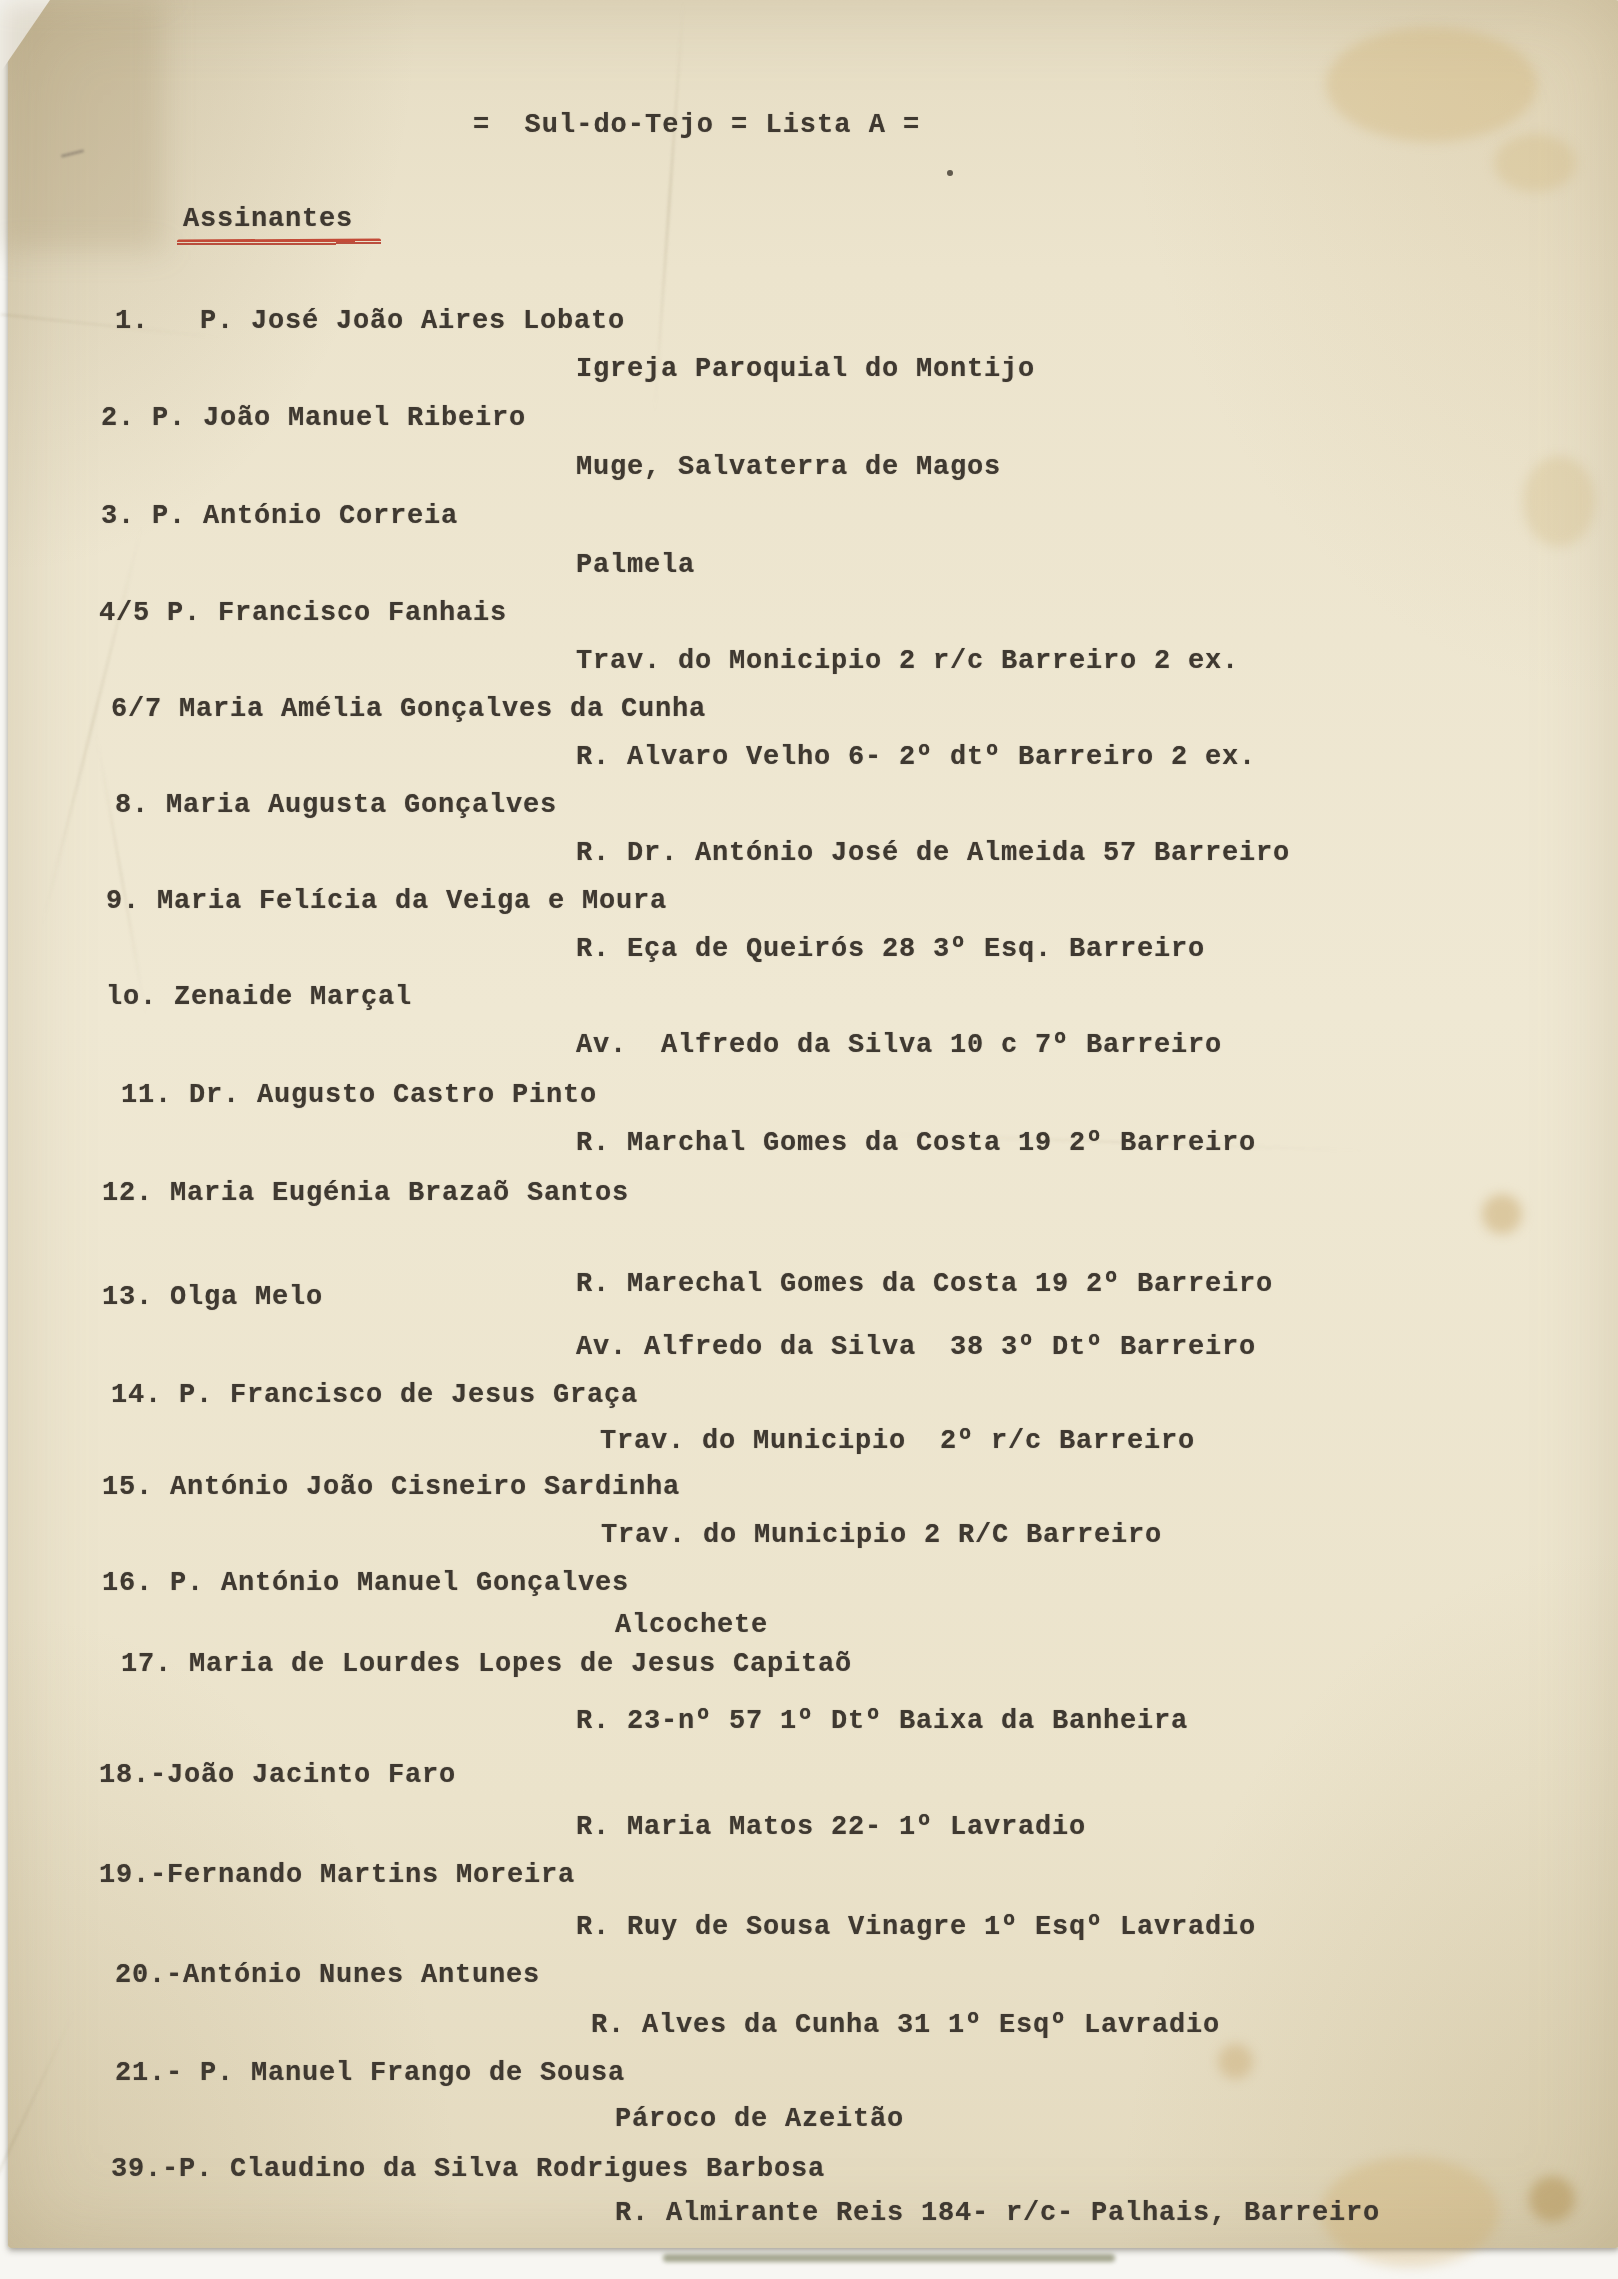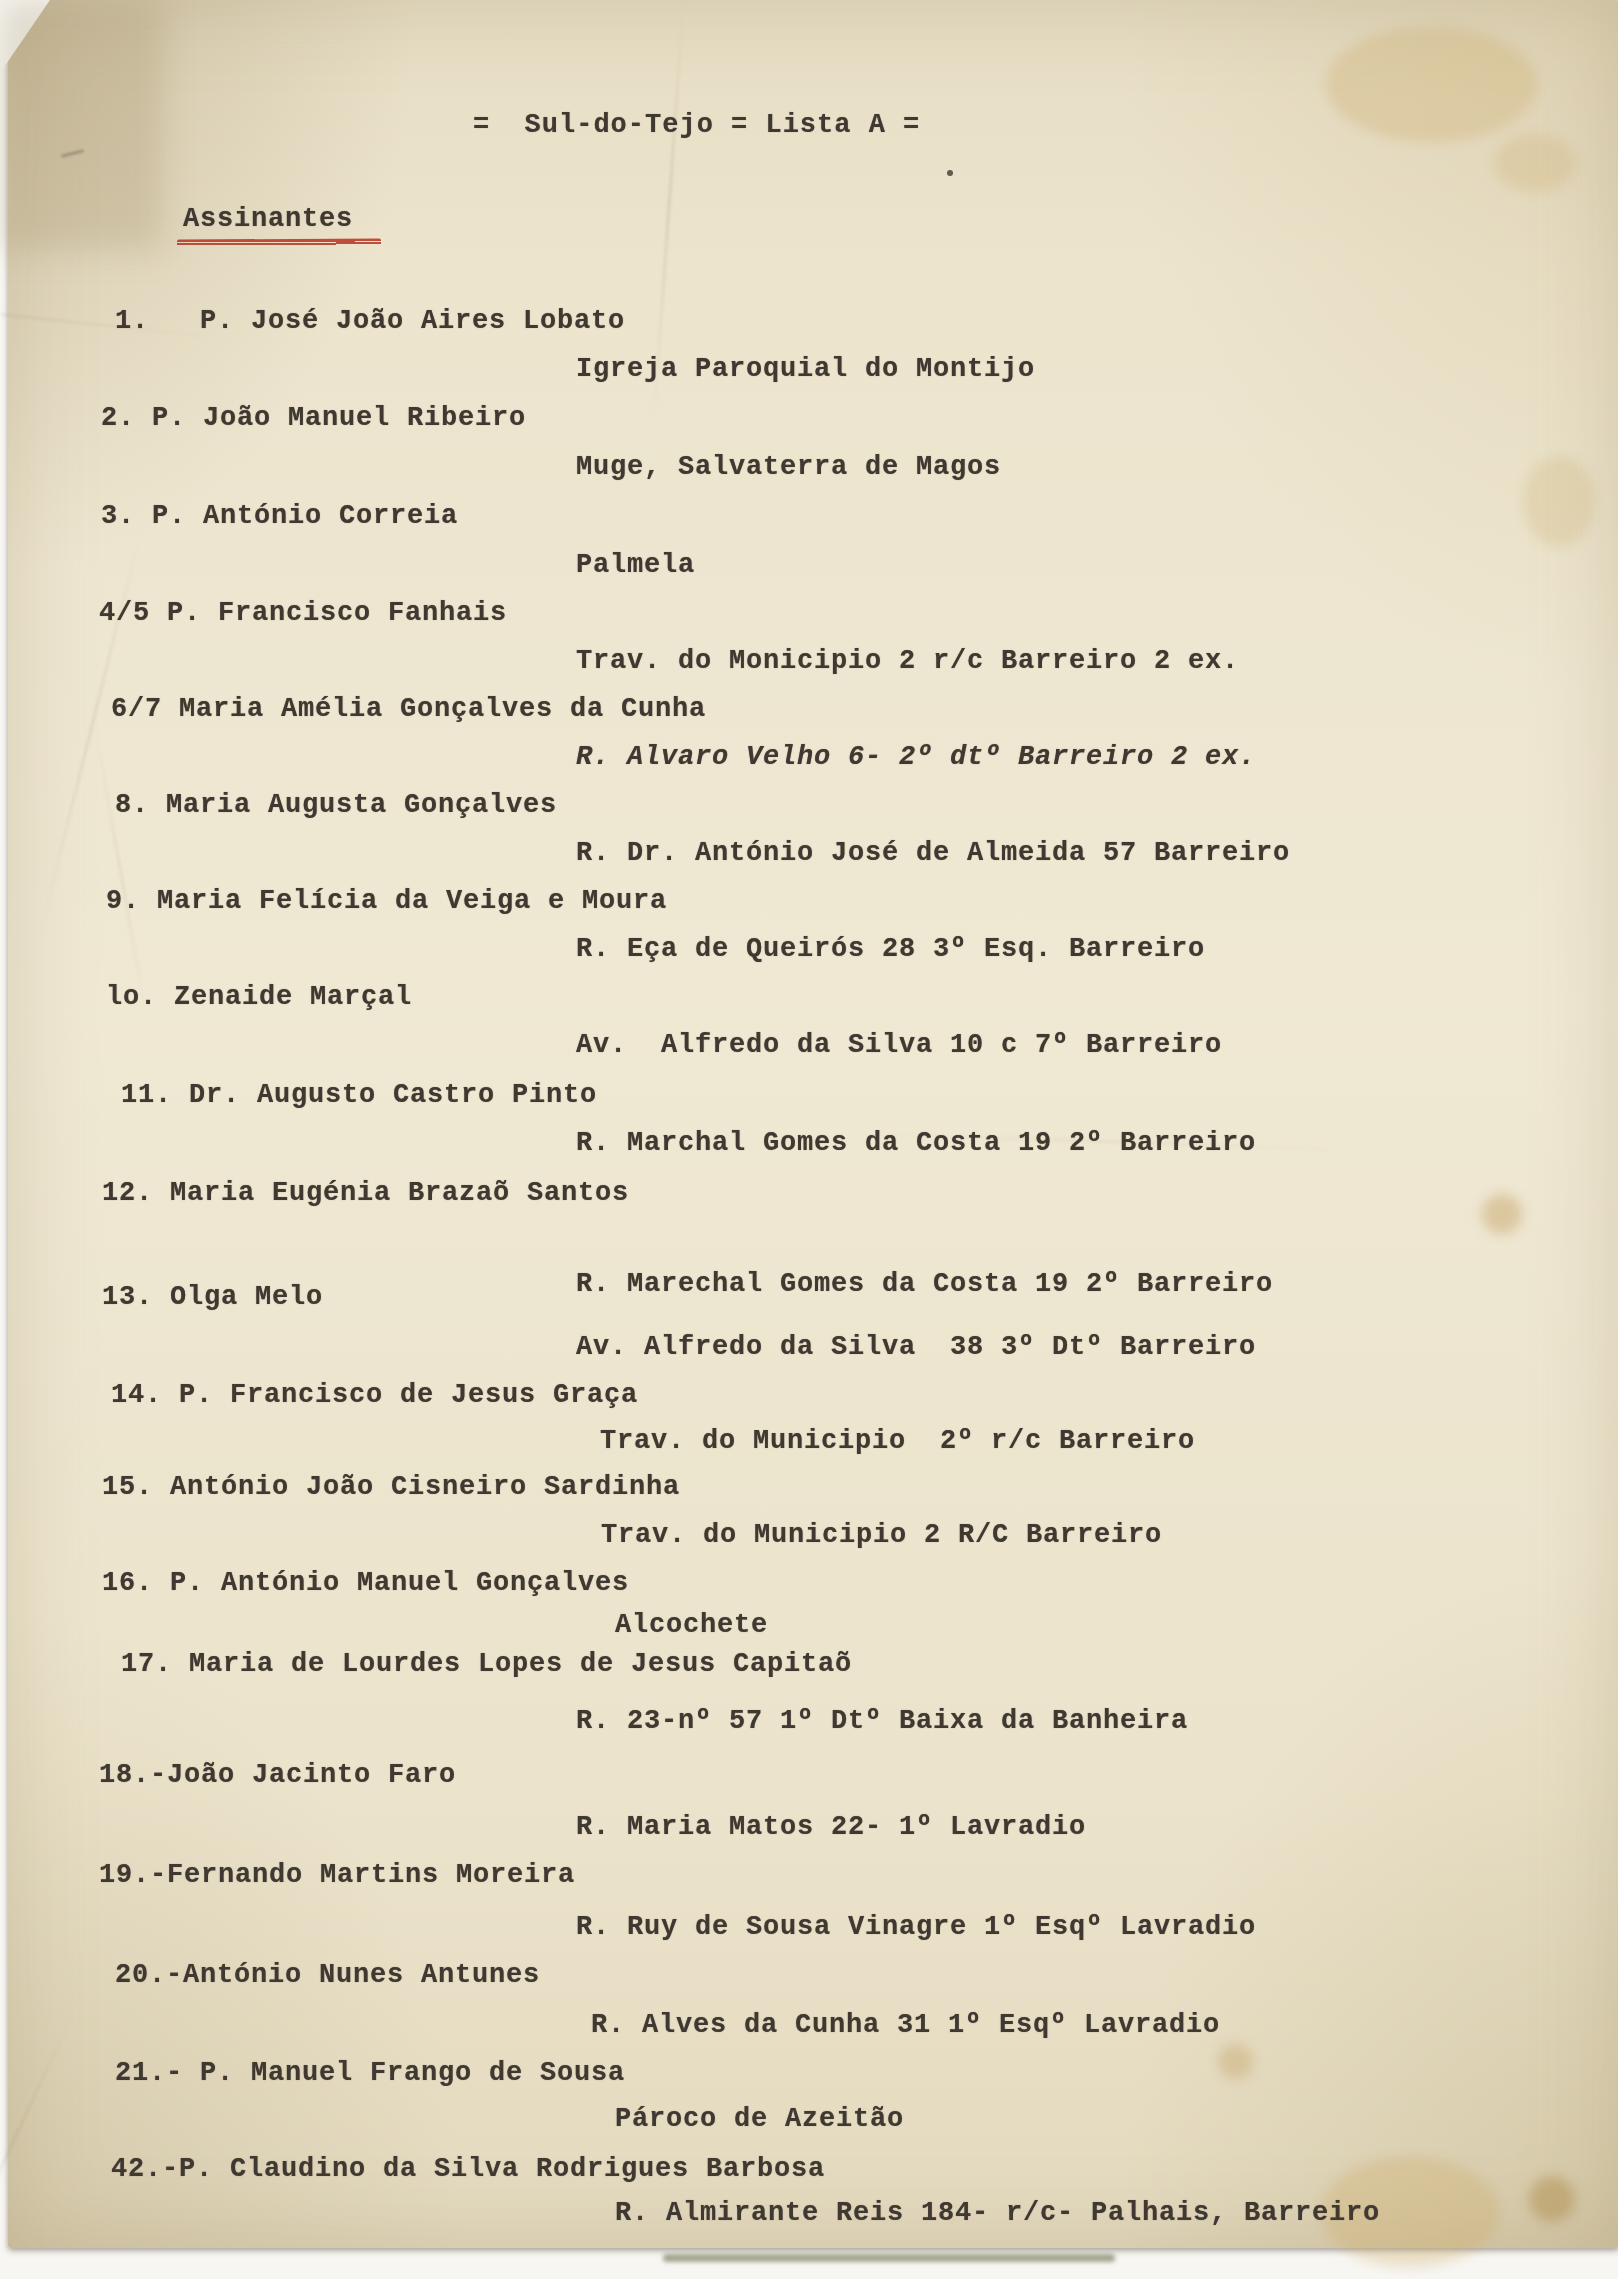--- a/index.html
+++ b/index.html
@@ -75,21 +75,21 @@
   <div id="entries">
       <div class="line" style="top: 306px; left: 115px;">1.   P. José João Aires Lobato</div>
       <div class="line" style="top: 354px; left: 576px;">Igreja Paroquial do Montijo</div>
       <div class="line" style="top: 403px; left: 101px;">2. P. João Manuel Ribeiro</div>
       <div class="line" style="top: 452px; left: 576px;">Muge, Salvaterra de Magos</div>
       <div class="line" style="top: 501px; left: 101px;">3. P. António Correia</div>
       <div class="line" style="top: 550px; left: 576px;">Palmela</div>
       <div class="line" style="top: 598px; left: 99px;">4/5 P. Francisco Fanhais</div>
       <div class="line" style="top: 646px; left: 576px;">Trav. do Monicipio 2 r/c Barreiro 2 ex.</div>
       <div class="line" style="top: 694px; left: 111px;">6/7 Maria Amélia Gonçalves da Cunha</div>
-      <div class="line" style="top: 742px; left: 576px; font-style: italic;">R. Alvaro Velho 6- 2º dtº Barreiro 2 ex.</div>
+      <div class="line" style="top: 742px; left: 576px;">R. Alvaro Velho 6- 2º dtº Barreiro 2 ex.</div>
       <div class="line" style="top: 790px; left: 115px;">8. Maria Augusta Gonçalves</div>
       <div class="line" style="top: 838px; left: 576px;">R. Dr. António José de Almeida 57 Barreiro</div>
       <div class="line" style="top: 886px; left: 106px;">9. Maria Felícia da Veiga e Moura</div>
       <div class="line" style="top: 934px; left: 576px;">R. Eça de Queirós 28 3º Esq. Barreiro</div>
       <div class="line" style="top: 982px; left: 106px;">lo. Zenaide Marçal</div>
       <div class="line" style="top: 1030px; left: 576px;">Av.  Alfredo da Silva 10 c 7º Barreiro</div>
       <div class="line" style="top: 1080px; left: 121px;">11. Dr. Augusto Castro Pinto</div>
       <div class="line" style="top: 1128px; left: 576px;">R. Marchal Gomes da Costa 19 2º Barreiro</div>
       <div class="line" style="top: 1178px; left: 102px;">12. Maria Eugénia Brazaõ Santos</div>
       <div class="line" style="top: 1230px; left: 576px; margin-top: 39px;">R. Marechal Gomes da Costa 19 2º Barreiro</div>
@@ -104,18 +104,18 @@
       <div class="line" style="top: 1649px; left: 121px;">17. Maria de Lourdes Lopes de Jesus Capitaõ</div>
       <div class="line" style="top: 1706px; left: 576px;">R. 23-nº 57 1º Dtº Baixa da Banheira</div>
       <div class="line" style="top: 1760px; left: 99px;">18.-João Jacinto Faro</div>
       <div class="line" style="top: 1812px; left: 576px;">R. Maria Matos 22- 1º Lavradio</div>
       <div class="line" style="top: 1860px; left: 99px;">19.-Fernando Martins Moreira</div>
       <div class="line" style="top: 1912px; left: 576px;">R. Ruy de Sousa Vinagre 1º Esqº Lavradio</div>
       <div class="line" style="top: 1960px; left: 115px;">20.-António Nunes Antunes</div>
       <div class="line" style="top: 2010px; left: 591px;">R. Alves da Cunha 31 1º Esqº Lavradio</div>
       <div class="line" style="top: 2058px; left: 115px;">21.- P. Manuel Frango de Sousa</div>
       <div class="line" style="top: 2104px; left: 615px;">Pároco de Azeitão</div>
-      <div class="line" style="top: 2154px; left: 111px;">42.-P. Claudino da Silva Rodrigues Barbosa</div>
+      <div class="line" style="top: 2154px; left: 111px;">39.-P. Claudino da Silva Rodrigues Barbosa</div>
       <div class="line" style="top: 2198px; left: 615px;">R. Almirante Reis 184- r/c- Palhais, Barreiro</div>
     </div>
 
 </div>
 
 
 </body></html>

